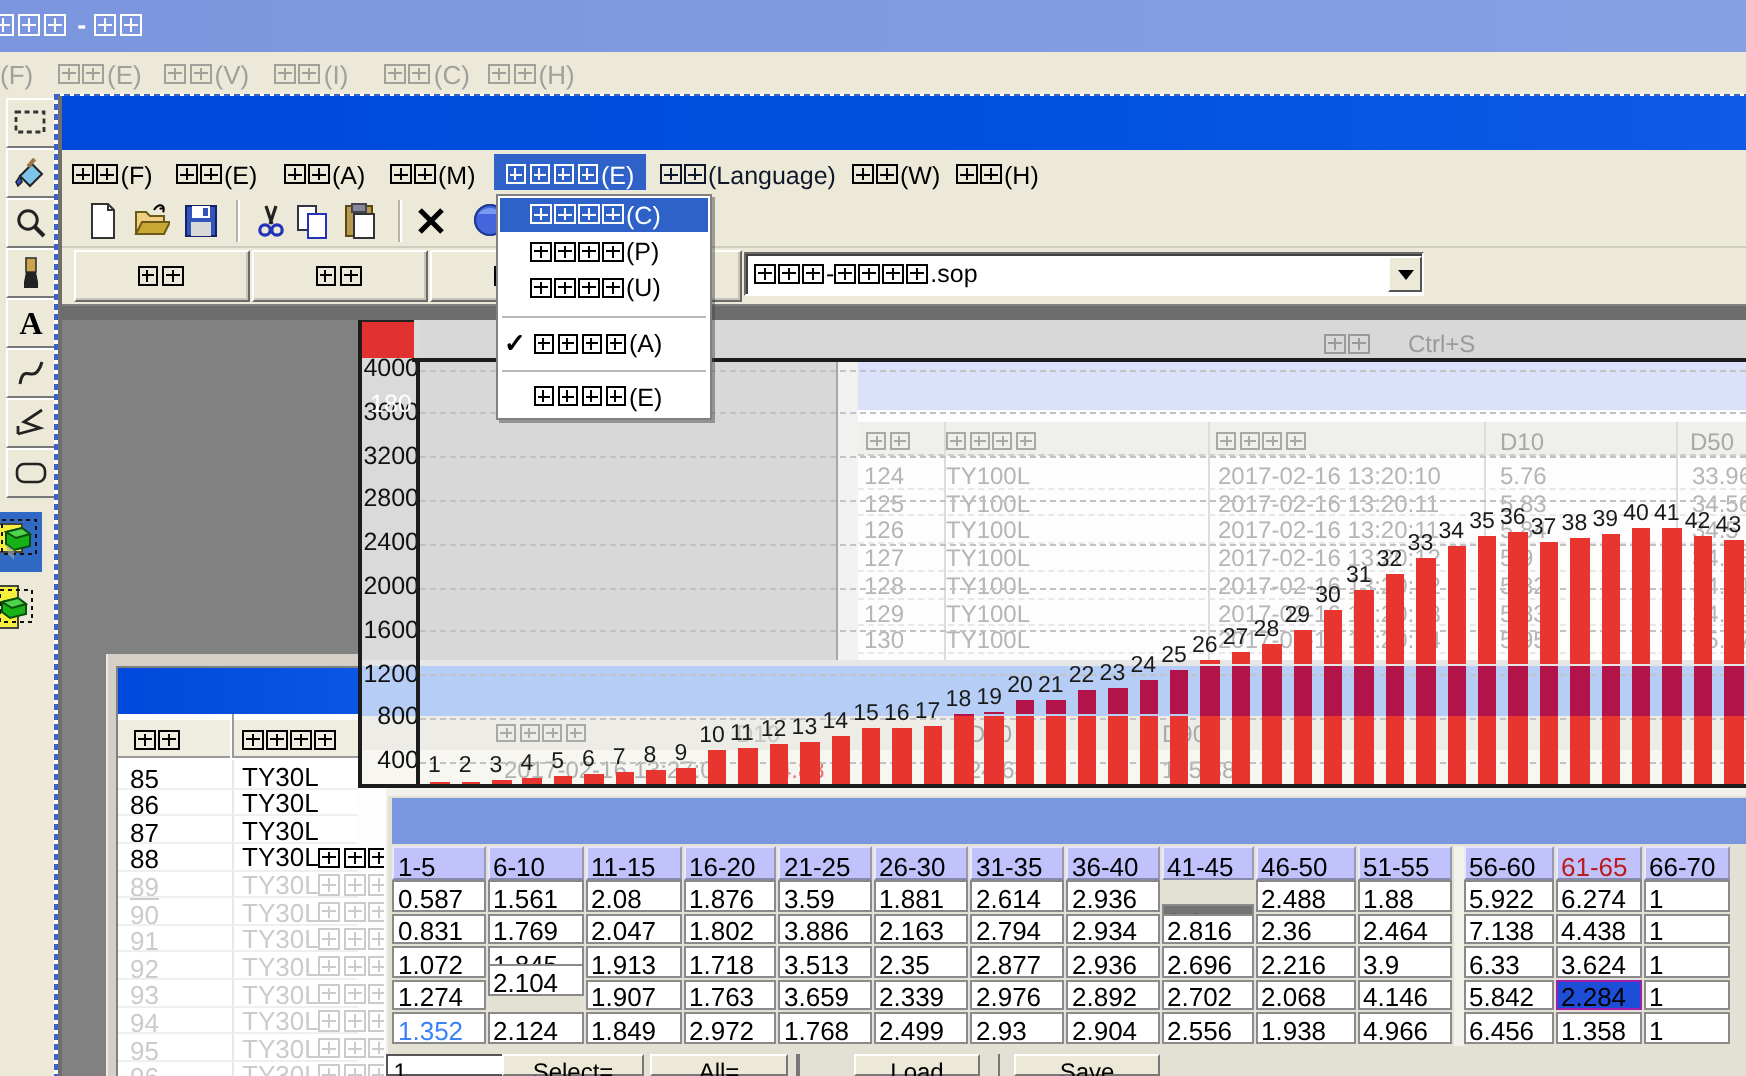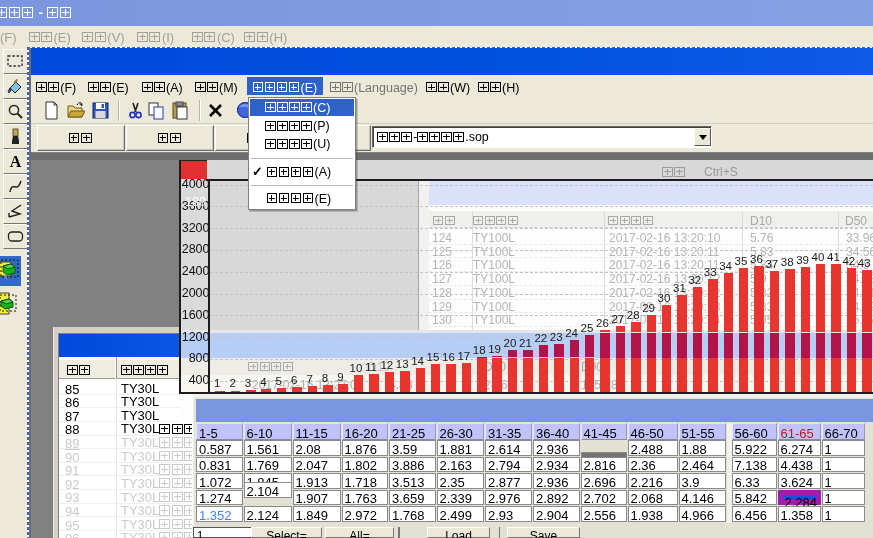--- a/index.html
+++ b/index.html
@@ -85,21 +85,21 @@
 <div style="position:absolute;left:27px;top:46.5px;width:846px;height:1.6px;background:repeating-linear-gradient(90deg,#3a62c8 0 3.2px,#fff 3.2px 5px)"></div>
 <div style="position:absolute;left:27.4px;top:46.5px;width:1.8px;height:491px;background:repeating-linear-gradient(180deg,#3a62c8 0 3.2px,#fff 3.2px 5px)"></div>
 <div style="position:absolute;left:30.8px;top:48.2px;width:842.2px;height:26.8px;background:linear-gradient(90deg,#0049dc,#0051e0 55%,#0f5ae6)"></div>
 <div style="position:absolute;left:30.8px;top:75px;width:842.2px;height:22px;background:#ECE9D8"></div>
 <div style="position:absolute;left:36.3px;top:80.5px;font-size:12.5px;color:#000;white-space:nowrap;line-height:14.5px;"><i class="k"></i><i class="k"></i>(F)</div>
 <div style="position:absolute;left:88px;top:80.5px;font-size:12.5px;color:#000;white-space:nowrap;line-height:14.5px;"><i class="k"></i><i class="k"></i>(E)</div>
 <div style="position:absolute;left:142px;top:80.5px;font-size:12.5px;color:#000;white-space:nowrap;line-height:14.5px;"><i class="k"></i><i class="k"></i>(A)</div>
 <div style="position:absolute;left:195px;top:80.5px;font-size:12.5px;color:#000;white-space:nowrap;line-height:14.5px;"><i class="k"></i><i class="k"></i>(M)</div>
 <div style="position:absolute;left:246.5px;top:76.5px;width:76.5px;height:18px;background:#2f62c8"></div>
 <div style="position:absolute;left:252.5px;top:80.5px;font-size:12.5px;color:#fff;white-space:nowrap;line-height:14.5px;"><i class="k"></i><i class="k"></i><i class="k"></i><i class="k"></i>(E)</div>
-<div style="position:absolute;left:330px;top:80.5px;font-size:12.5px;color:#737373;white-space:nowrap;line-height:14.5px;"><i class="k"></i><i class="k"></i>(Language)</div>
+<div style="position:absolute;left:330px;top:80.5px;font-size:12.5px;color:#0f172a;white-space:nowrap;line-height:14.5px;"><i class="k"></i><i class="k"></i>(Language)</div>
 <div style="position:absolute;left:426px;top:80.5px;font-size:12.5px;color:#000;white-space:nowrap;line-height:14.5px;"><i class="k"></i><i class="k"></i>(W)</div>
 <div style="position:absolute;left:478px;top:80.5px;font-size:12.5px;color:#000;white-space:nowrap;line-height:14.5px;"><i class="k"></i><i class="k"></i>(H)</div>
 <div style="position:absolute;left:30.8px;top:97px;width:842.2px;height:27px;background:#ECE9D8;border-bottom:1px solid #cfccc0"></div>
 <div style="position:absolute;left:42px;top:101px;width:19px;height:19px"><svg width="19" height="19" viewBox="0 0 19 19">
       <path d="M4 1 L12 1 L15 4 L15 18 L4 18 Z" fill="#fff" stroke="#333"></path>
       <path d="M12 1 L12 4 L15 4" fill="none" stroke="#333"></path>
     </svg></div>
 <div style="position:absolute;left:66px;top:101px;width:19px;height:19px"><svg width="19" height="19" viewBox="0 0 19 19">
       <path d="M2 16 L2 5 L7 5 L9 7 L16 7 L16 16 Z" fill="#f0d080" stroke="#6b5a1a"></path>
       <path d="M2 16 L5 10 L19 10 L16 16 Z" fill="#c8a832" stroke="#6b5a1a"></path>
@@ -639,21 +639,21 @@
   </div>
 <div style="position:absolute;left:627.5px;top:489.8px;width:50.0px;height:15.600000000000001px;background:#fff;border:1px solid #8a8a8a">
     <div style="position:absolute;left:2px;top:0.5px;font-size:13px;color:#000">2.068</div>
   </div>
 <div style="position:absolute;left:678.5px;top:489.8px;width:47.5px;height:15.600000000000001px;background:#fff;border:1px solid #8a8a8a">
     <div style="position:absolute;left:2px;top:0.5px;font-size:13px;color:#000">4.146</div>
   </div>
 <div style="position:absolute;left:731.5px;top:489.8px;width:45.0px;height:15.600000000000001px;background:#fff;border:1px solid #8a8a8a">
     <div style="position:absolute;left:2px;top:0.5px;font-size:13px;color:#000">5.842</div>
   </div>
-<div style="position:absolute;left:777.5px;top:489.8px;width:43.0px;height:15.600000000000001px;background:#1d4ed8;border:5px solid #a21caf">
+<div style="position:absolute;left:777.5px;top:489.8px;width:43.0px;height:15.600000000000001px;background:#1d4ed8;border:1px solid #a21caf">
     <div style="position:absolute;left:2px;top:0.5px;font-size:13px;color:#000">2.284</div>
   </div>
 <div style="position:absolute;left:821.5px;top:489.8px;width:43.5px;height:15.600000000000001px;background:#fff;border:1px solid #8a8a8a">
     <div style="position:absolute;left:2px;top:0.5px;font-size:13px;color:#000">1</div>
   </div>
 <div style="position:absolute;left:196px;top:506.4px;width:46.5px;height:15.600000000000001px;background:#fff;border:1px solid #8a8a8a">
     <div style="position:absolute;left:2px;top:0.5px;font-size:13px;color:#3b82f6">1.352</div>
   </div>
 <div style="position:absolute;left:243.5px;top:506.4px;width:48.0px;height:15.600000000000001px;background:#fff;border:1px solid #8a8a8a">
     <div style="position:absolute;left:2px;top:0.5px;font-size:13px;color:#000">2.124</div>

